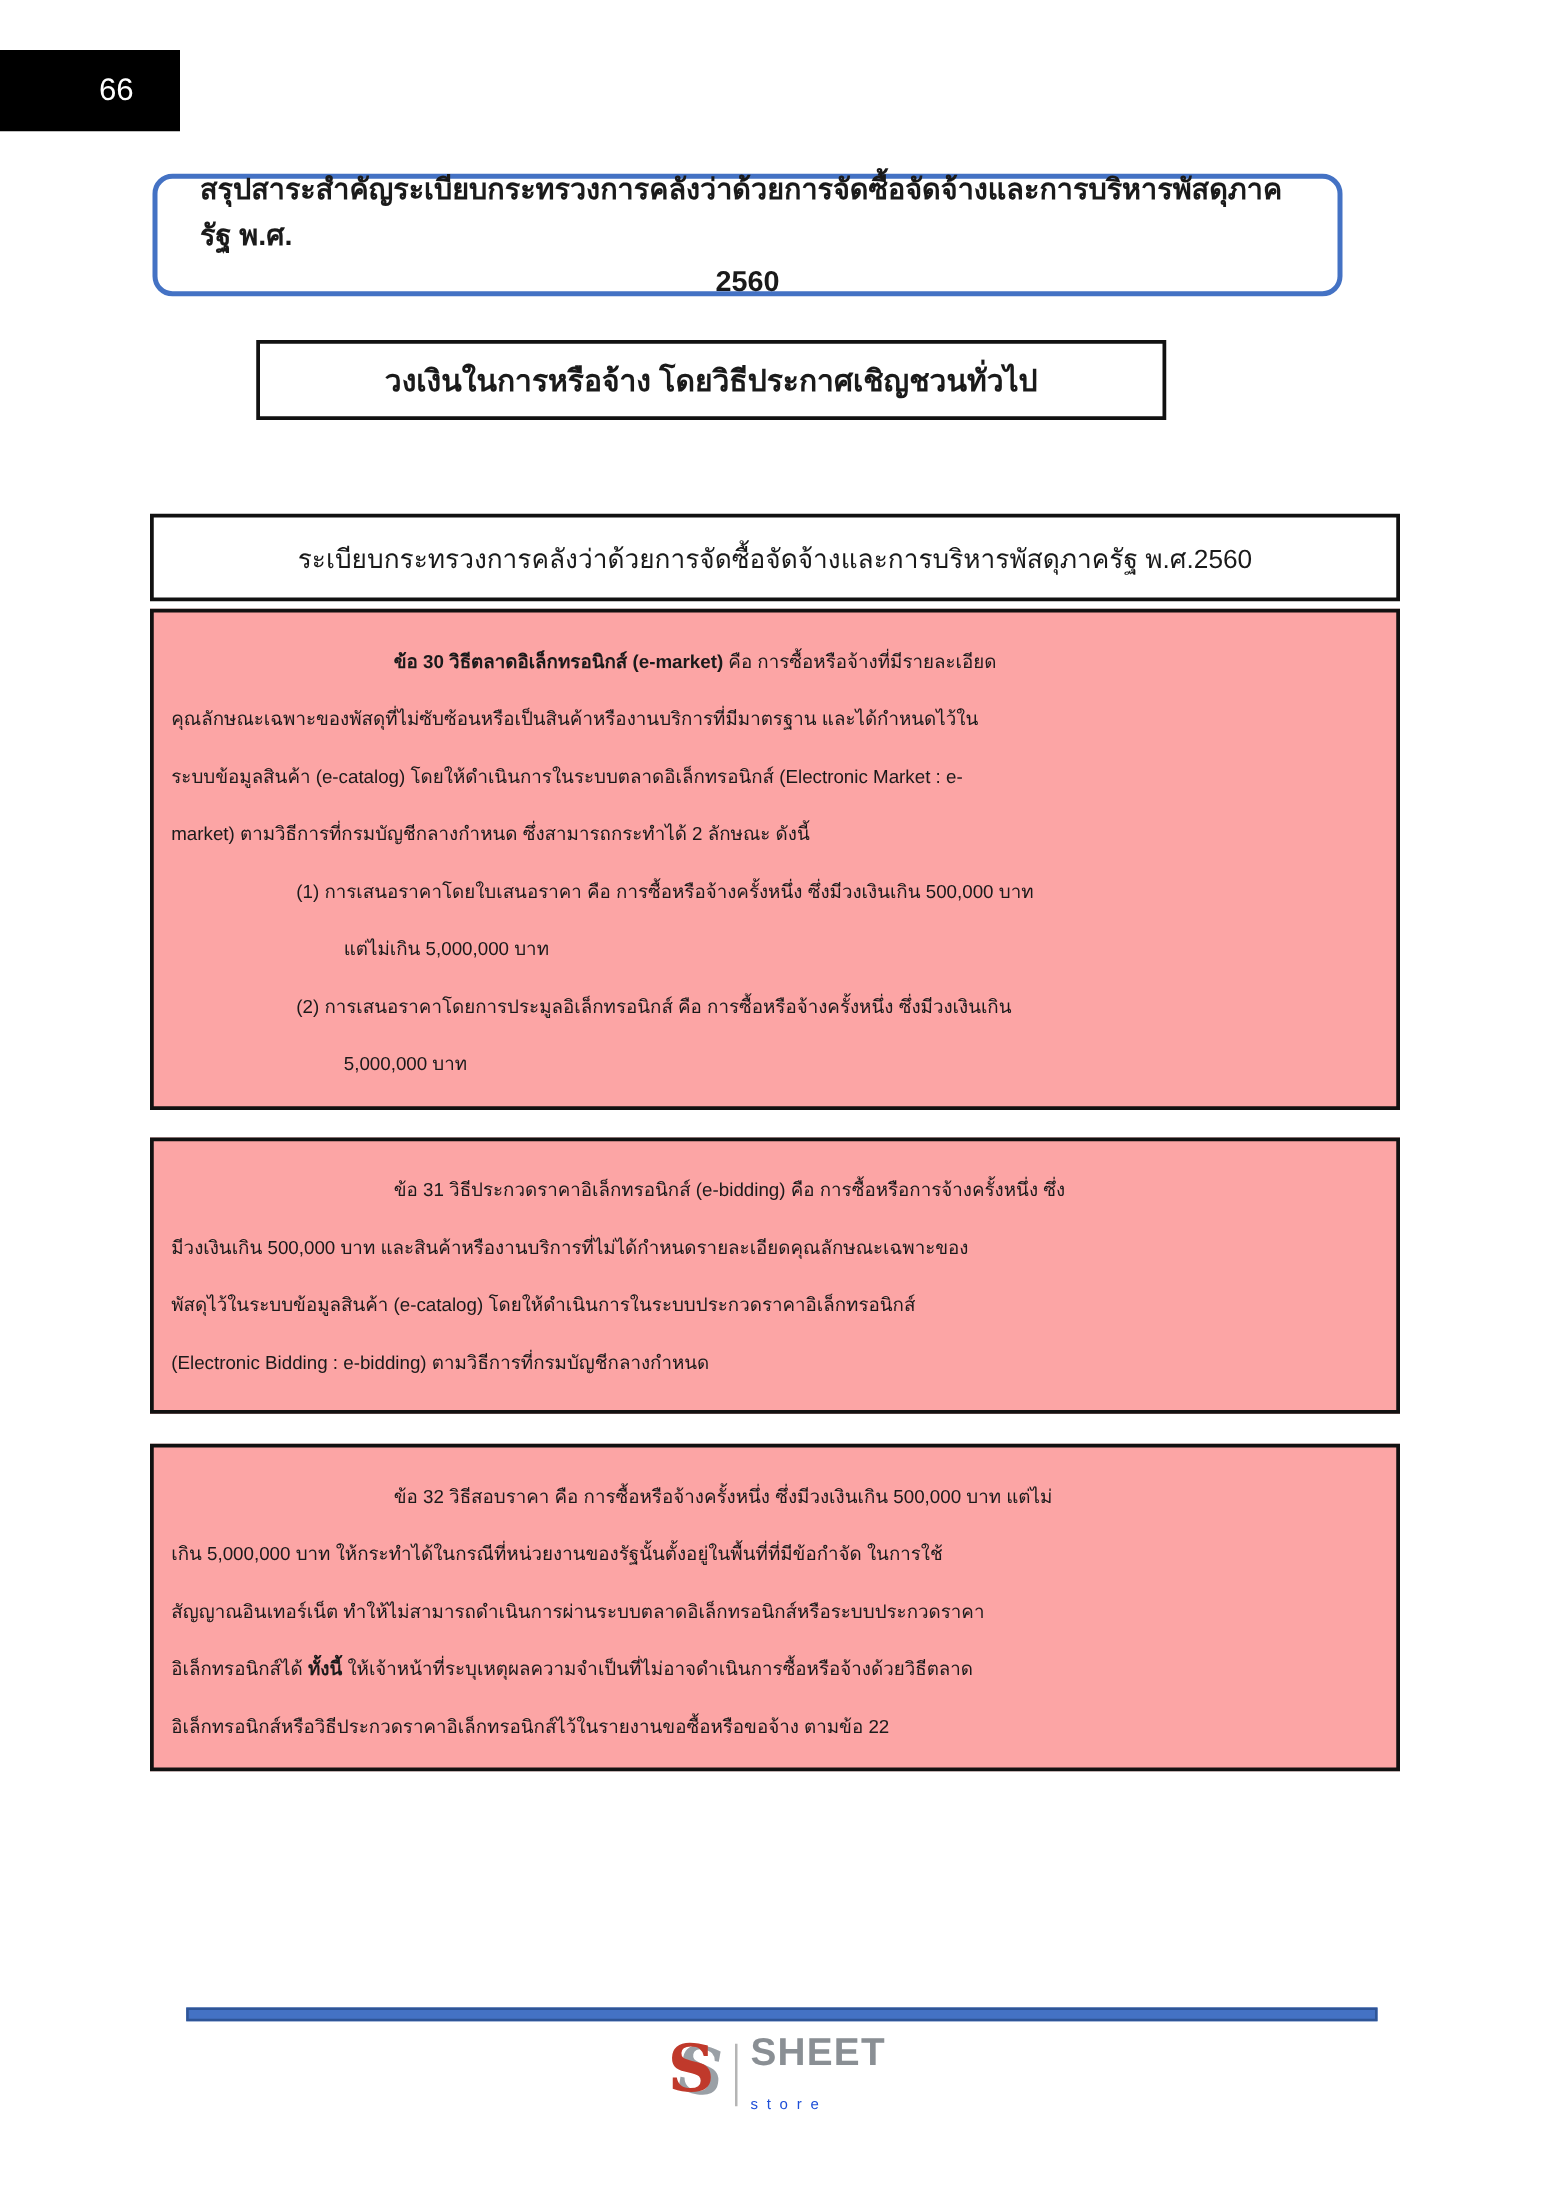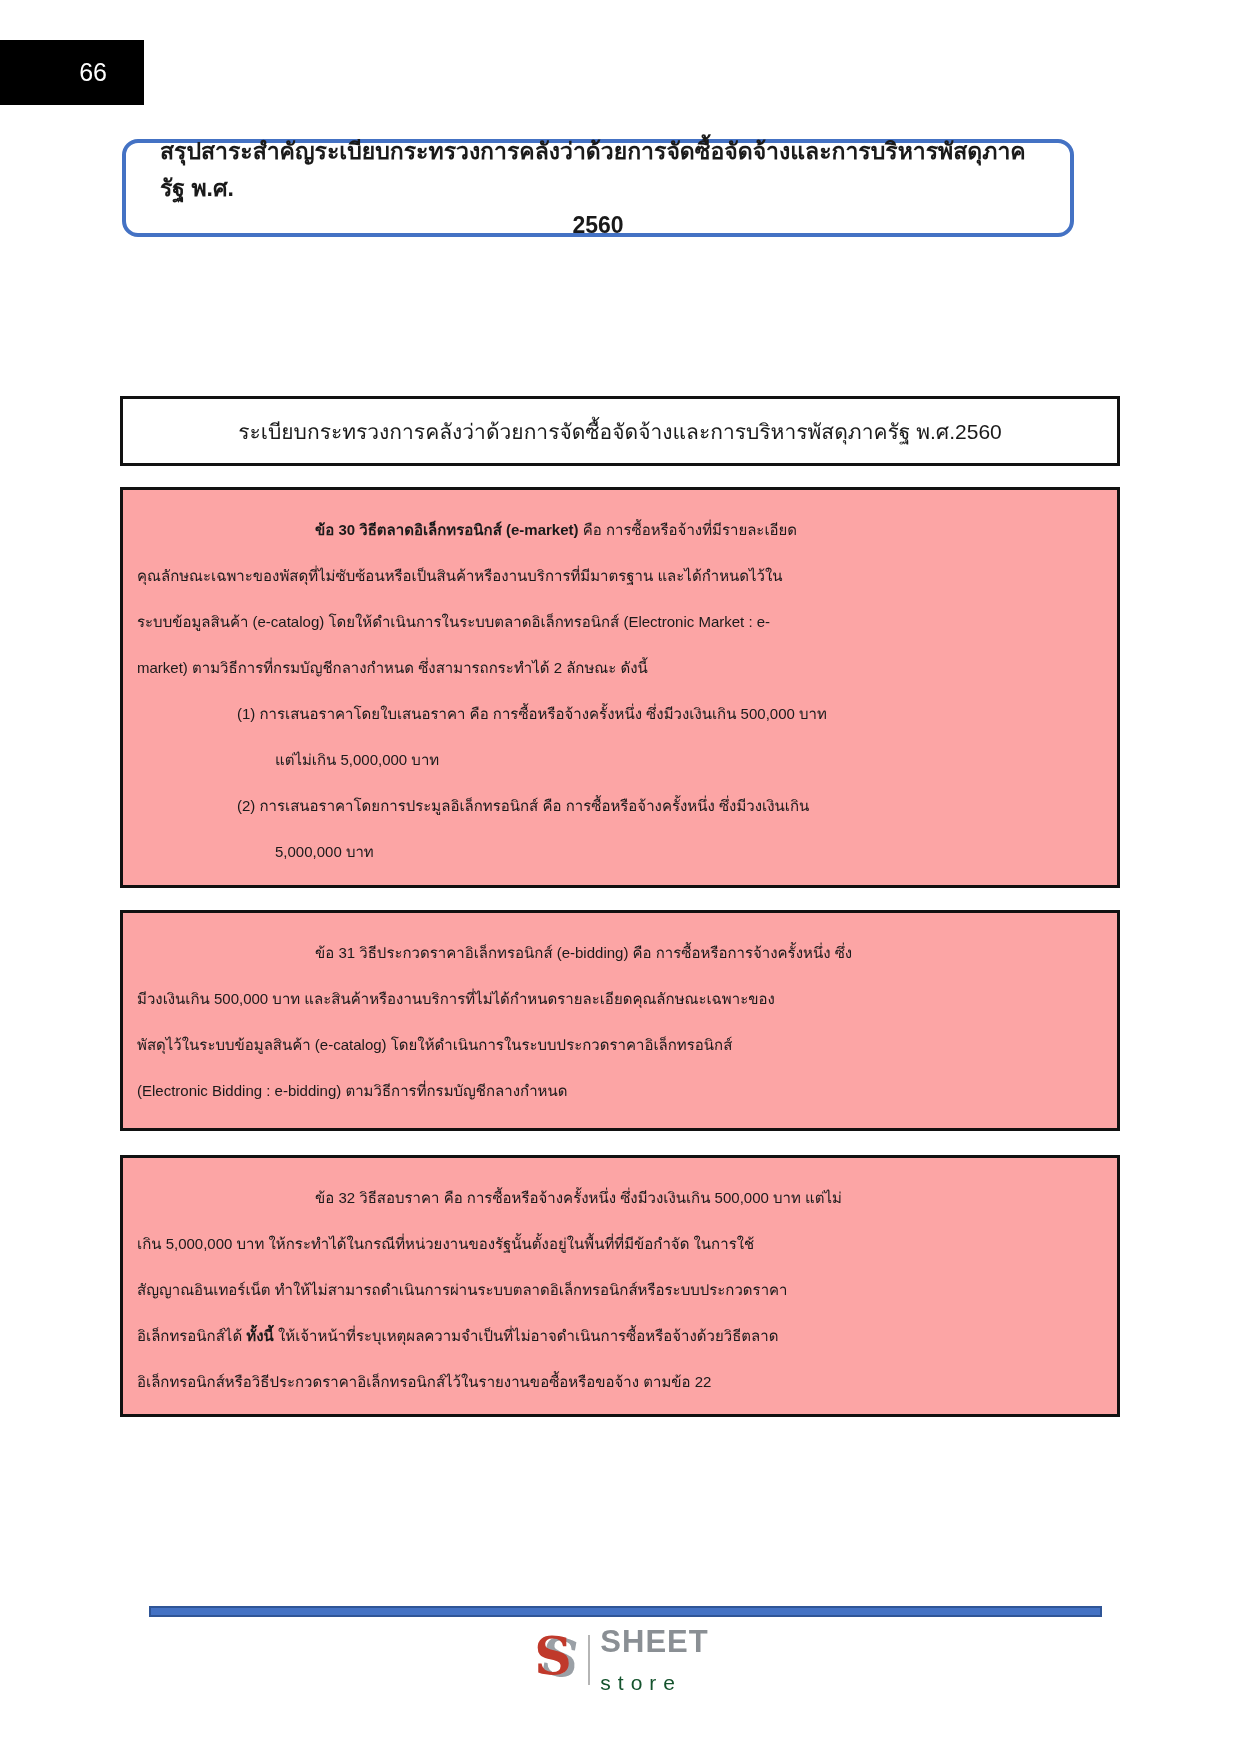--- a/index.html
+++ b/index.html
@@ -16,21 +16,21 @@
 
   .blue-box{position:absolute;left:122px;top:139px;width:952px;height:98px;
         border:4px solid #4472C4;border-radius:16px;box-sizing:border-box;
         display:flex;flex-direction:column;align-items:center;justify-content:center;
         font-weight:bold;font-size:23px;line-height:37px;text-align:left;padding:0 34px;background:#fff;}
 
   .subtitle-box{position:absolute;left:205px;top:272px;width:728px;height:64px;
         border:3px solid #111;box-sizing:border-box;display:flex;align-items:center;
         justify-content:center;font-weight:bold;font-size:24px;background:#fff;}
 
-  .reg-header-box{position:absolute;left:120px;top:396px;width:1000px;height:70px;
+  .reg-header-box{position:absolute;left:120px;top:411px;width:1000px;height:70px;
         border:3px solid #111;box-sizing:border-box;display:flex;align-items:center;
         justify-content:center;font-size:21px;background:#fff;}
 
   .clause-box{position:absolute;left:120px;width:1000px;border:3px solid #111;
         box-sizing:border-box;padding:17px 34px 12px 14px;font-size:15px;background:#fca5a5;}
   .c30{top:487px;height:401px;}
   .c31{top:910px;height:221px;}
   .c32{top:1155px;height:262px;}
 
   .line{line-height:46px;}
@@ -41,37 +41,40 @@
   .bu{font-weight:bold;margin-top:24px;}
 
   .footer-bar{position:absolute;left:149px;top:1606px;width:953px;height:11px;
         background:#4472C4;border:2px solid #2F5597;box-sizing:border-box;}
 
   .footer-logo{position:absolute;left:0;top:1626px;width:1241px;display:flex;
         align-items:center;justify-content:center;gap:10px;}
   .logo-divider{width:2px;height:50px;background:#b5b5b5;}
   .brand-wrap{display:flex;flex-direction:column;}
   .brand{font-size:31px;font-weight:bold;color:#8a8f94;letter-spacing:1px;line-height:31px;}
-  .brand-sub{font-size:21px;color:#14532d;letter-spacing:7px;line-height:20px;margin-top:16px;}
+  .brand-sub{font-size:12px;color:#1d4ed8;letter-spacing:7px;line-height:20px;margin-top:16px;}
 </style>
 </head>
 <body>
 
 <div id="page">
 
   <div class="page-num-box">
     <span>66</span>
   </div>
 
 
   <div class="blue-box">
     <span>สรุปสาระสำคัญระเบียบกระทรวงการคลังว่าด้วยการจัดซื้อจัดจ้างและการบริหารพัสดุภาครัฐ พ.ศ.</span>
     <span>2560</span>
   </div>
 
+  <div class="subtitle-box">
+    <span>วงเงินในการหรือจ้าง โดยวิธีประกาศเชิญชวนทั่วไป</span>
+  </div>
 
   <div class="reg-header-box">
     <span>ระเบียบกระทรวงการคลังว่าด้วยการจัดซื้อจัดจ้างและการบริหารพัสดุภาครัฐ พ.ศ.2560</span>
   </div>
 
   <div class="clause-box c30">
     <div class="line first"><span class="bold">ข้อ 30 วิธีตลาดอิเล็กทรอนิกส์ (e-market)</span><span> คือ การซื้อหรือจ้างที่มีรายละเอียด</span></div>
     <div class="line">คุณลักษณะเฉพาะของพัสดุที่ไม่ซับซ้อนหรือเป็นสินค้าหรืองานบริการที่มีมาตรฐาน และได้กำหนดไว้ใน</div>
     <div class="line">ระบบข้อมูลสินค้า  (e-catalog) โดยให้ดำเนินการในระบบตลาดอิเล็กทรอนิกส์ (Electronic Market : e-</div>
     <div class="line">market) ตามวิธีการที่กรมบัญชีกลางกำหนด ซึ่งสามารถกระทำได้ 2 ลักษณะ ดังนี้</div>

